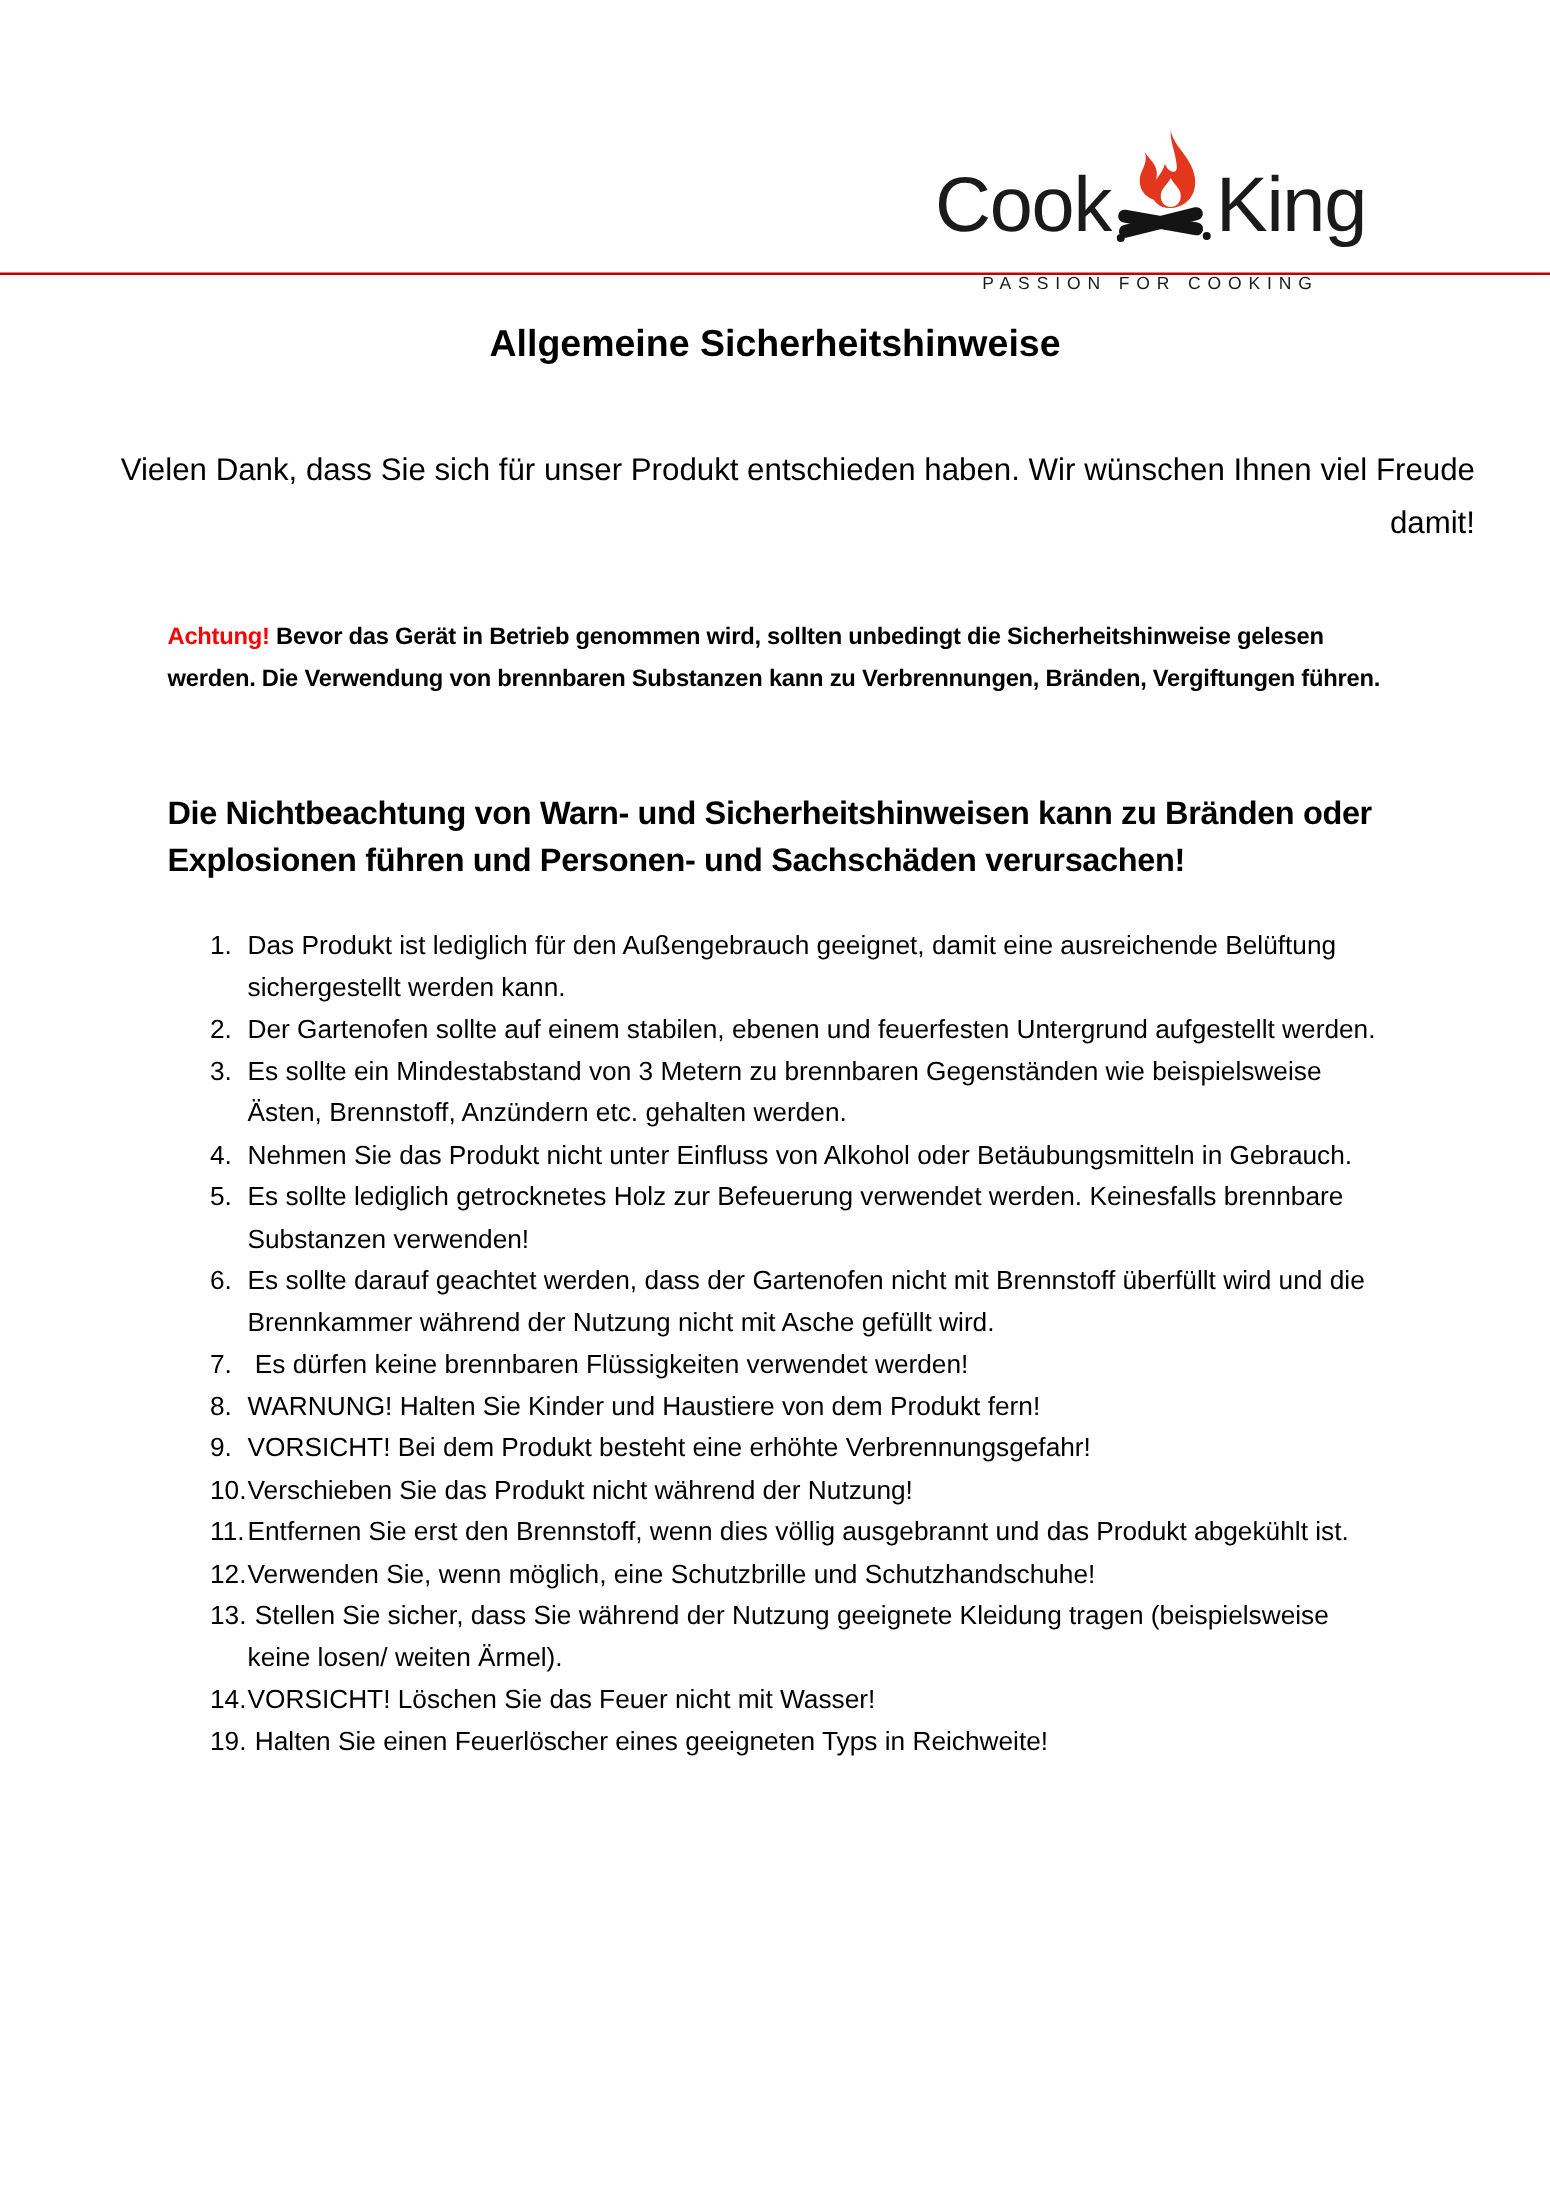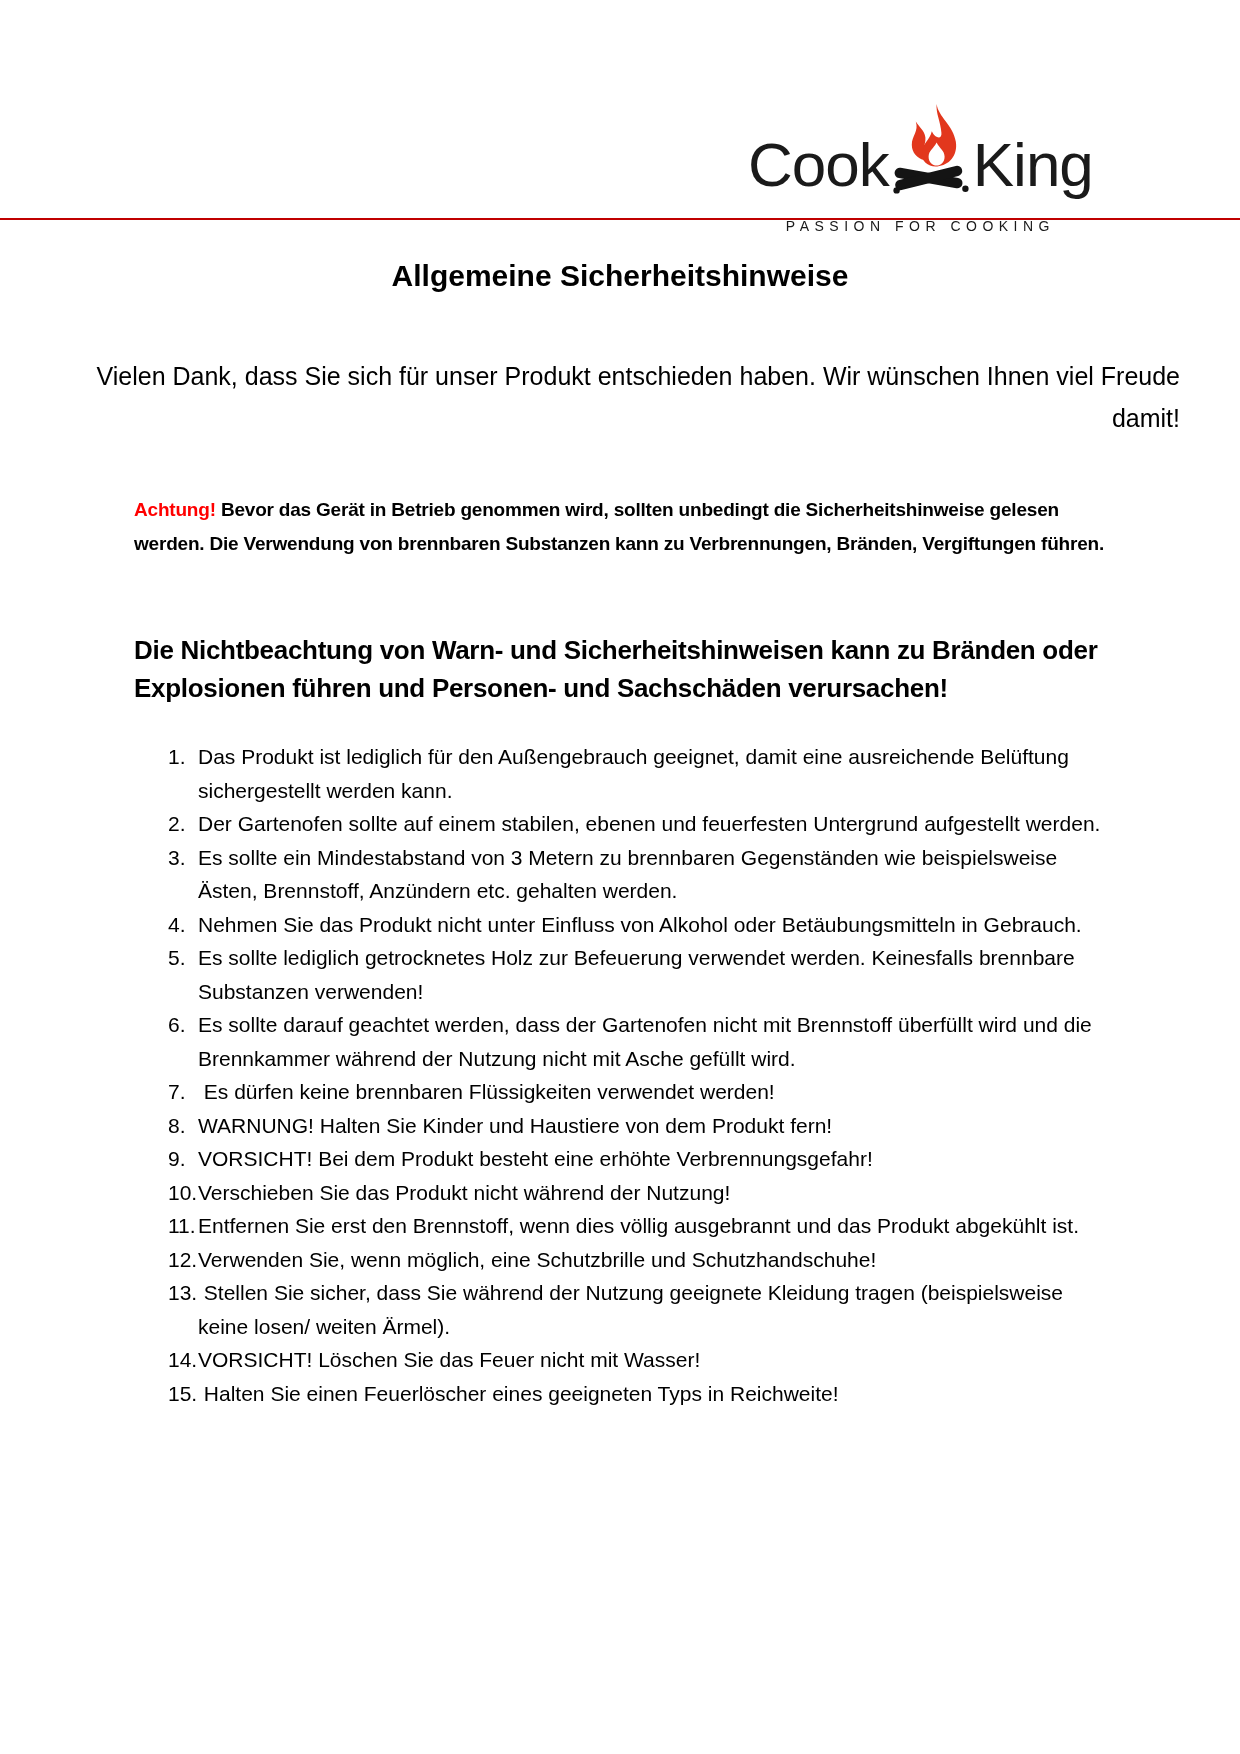--- a/index.html
+++ b/index.html
@@ -159,18 +159,18 @@
       </div>
       <div class="li">
         <span class="num">13.</span>
         <span class="txt"><span> Stellen Sie sicher, dass Sie während der Nutzung geeignete Kleidung tragen (beispielsweise keine losen/ weiten Ärmel).</span></span>
       </div>
       <div class="li">
         <span class="num">14.</span>
         <span class="txt"><span>VORSICHT! Löschen Sie das Feuer </span><span class="b">nicht</span><span> mit Wasser!</span></span>
       </div>
       <div class="li">
-        <span class="num">15.</span>
+        <span class="num">19.</span>
         <span class="txt"><span> Halten Sie einen Feuerlöscher eines geeigneten Typs in Reichweite!</span></span>
       </div>
     </div>
 
 </div>
 
 </body></html>

